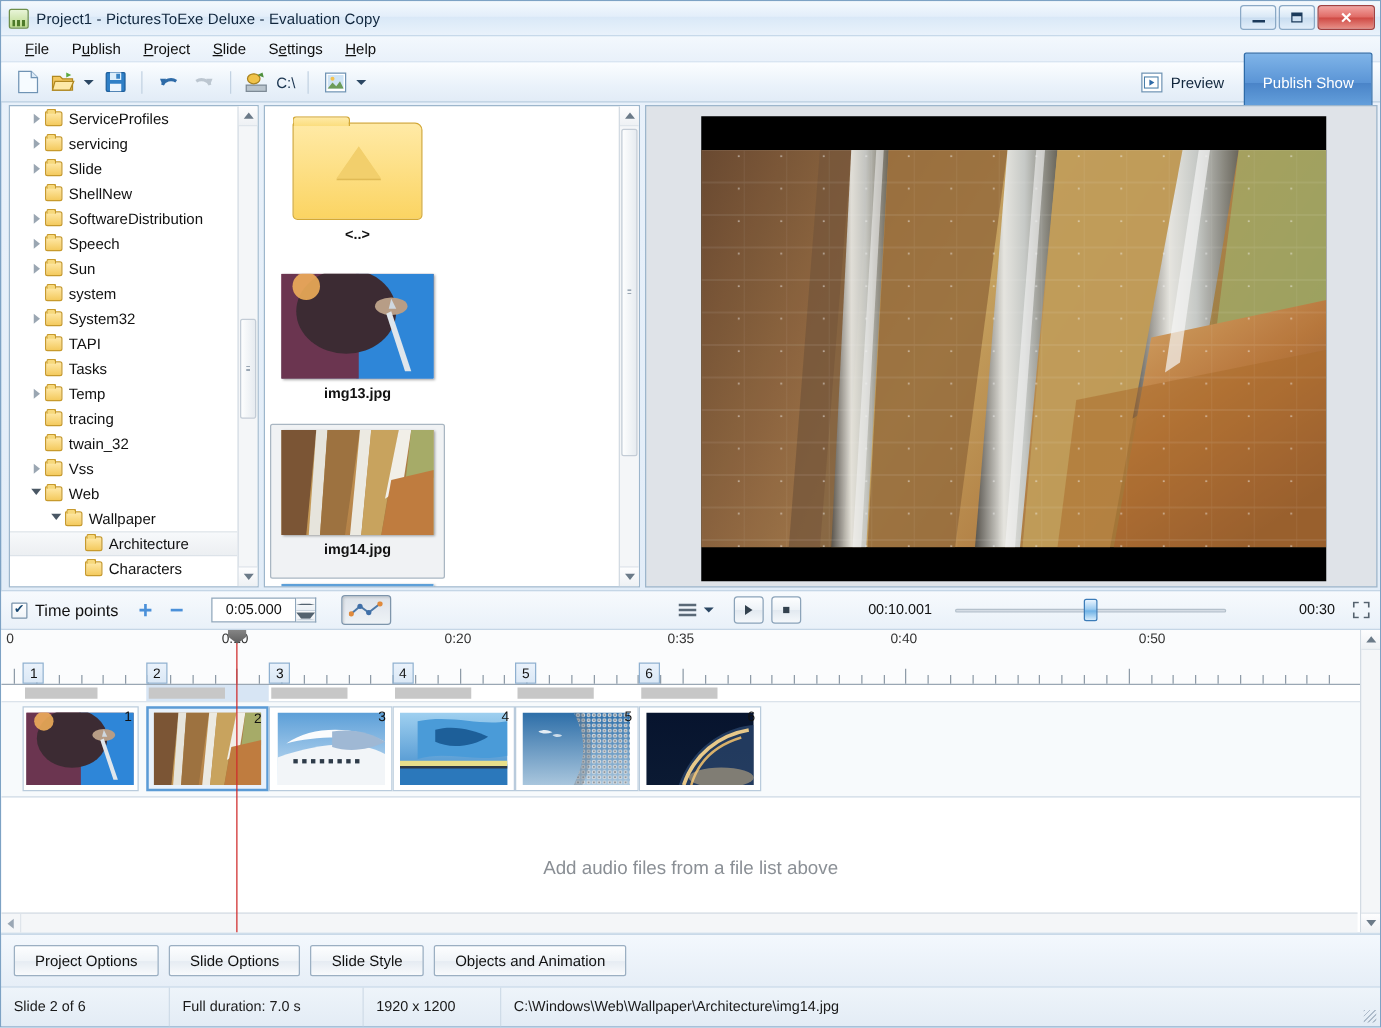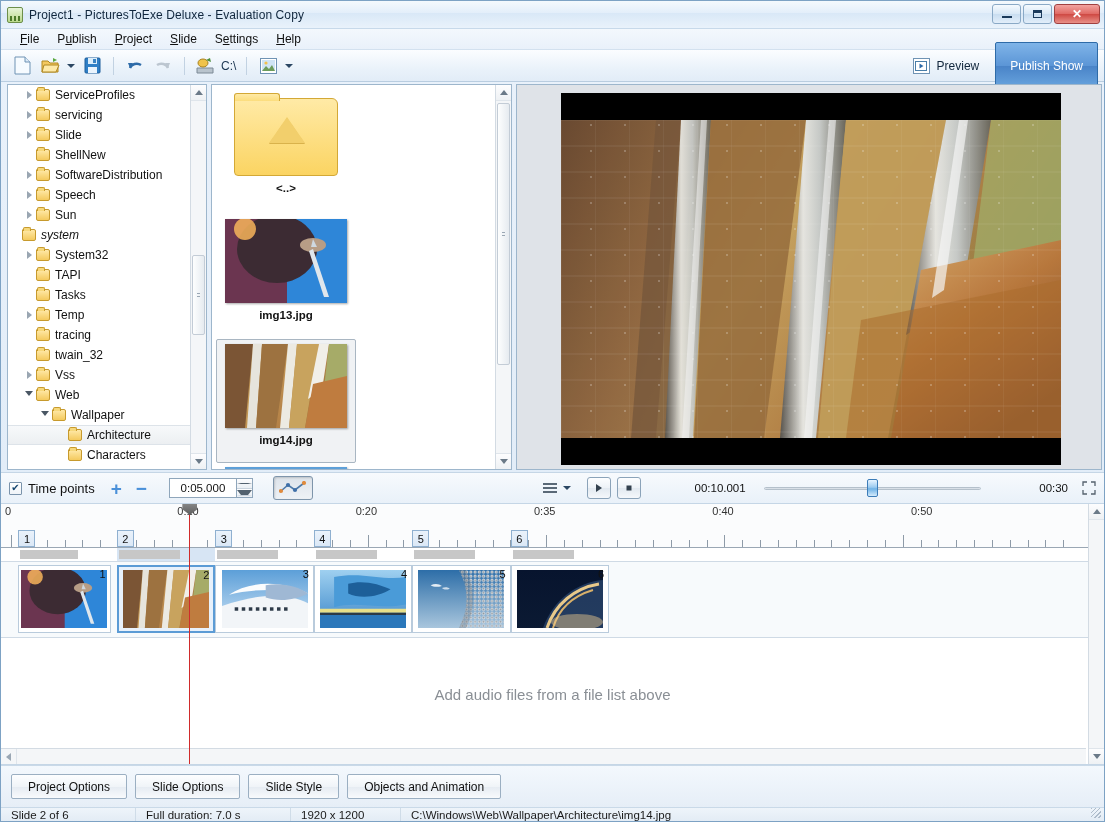--- a/index.html
+++ b/index.html
@@ -228,21 +228,21 @@
     border:1px solid #9bafc2; background:linear-gradient(#fdfeff,#eef3f8 50%,#e4eaf1 51%,#f7fafc); color:#111;
   }
   .vtab.active {
     background:linear-gradient(#bcdcf7,#97c6ef 50%,#7fb6e8 51%,#a9d2f5);
     border-color:#4a86bd; color:#0c2b47;
   }
   .tri-up-small { width:0;height:0;border-left:5px solid transparent;border-right:5px solid transparent;border-bottom:8px solid #9aa7b4; }
 
   
   .statusbar {
-    height:14px; display:flex; align-items:flex-end;
+    height:32px; display:flex; align-items:flex-end;
     background:linear-gradient(#eef4fa,#e3ecf5);
     border-top:1px solid #c9d9e8; font-size:11.5px; color:#1a1a1a;
   }
   .st-cell { padding:0 10px; height:100%; display:flex; align-items:center; border-right:1px solid #cfdce8; }
   .st-cell.last { border-right:none; flex:1; }
   .grip { position:absolute; right:3px; bottom:3px; width:10px; height:10px;
     background:repeating-linear-gradient(135deg,#aebccb 0 1px,transparent 1px 3px); }
 </style>
 </head>
 <body>
@@ -393,21 +393,21 @@
             <div class="folder"></div>
             <span>Speech</span>
           </div>
           <div class="tree-row" style="padding-left: 14px;">
             <div class="tw">
               <div class="arrow"></div>
             </div>
             <div class="folder"></div>
             <span>Sun</span>
           </div>
-          <div class="tree-row" style=" font-style: italic;">
+          <div class="tree-row" style="padding-left: 14px;">
             <div class="tw"></div>
             <div class="folder"></div>
             <span>system</span>
           </div>
           <div class="tree-row" style="padding-left: 14px;">
             <div class="tw">
               <div class="arrow"></div>
             </div>
             <div class="folder"></div>
             <span>System32</span>

